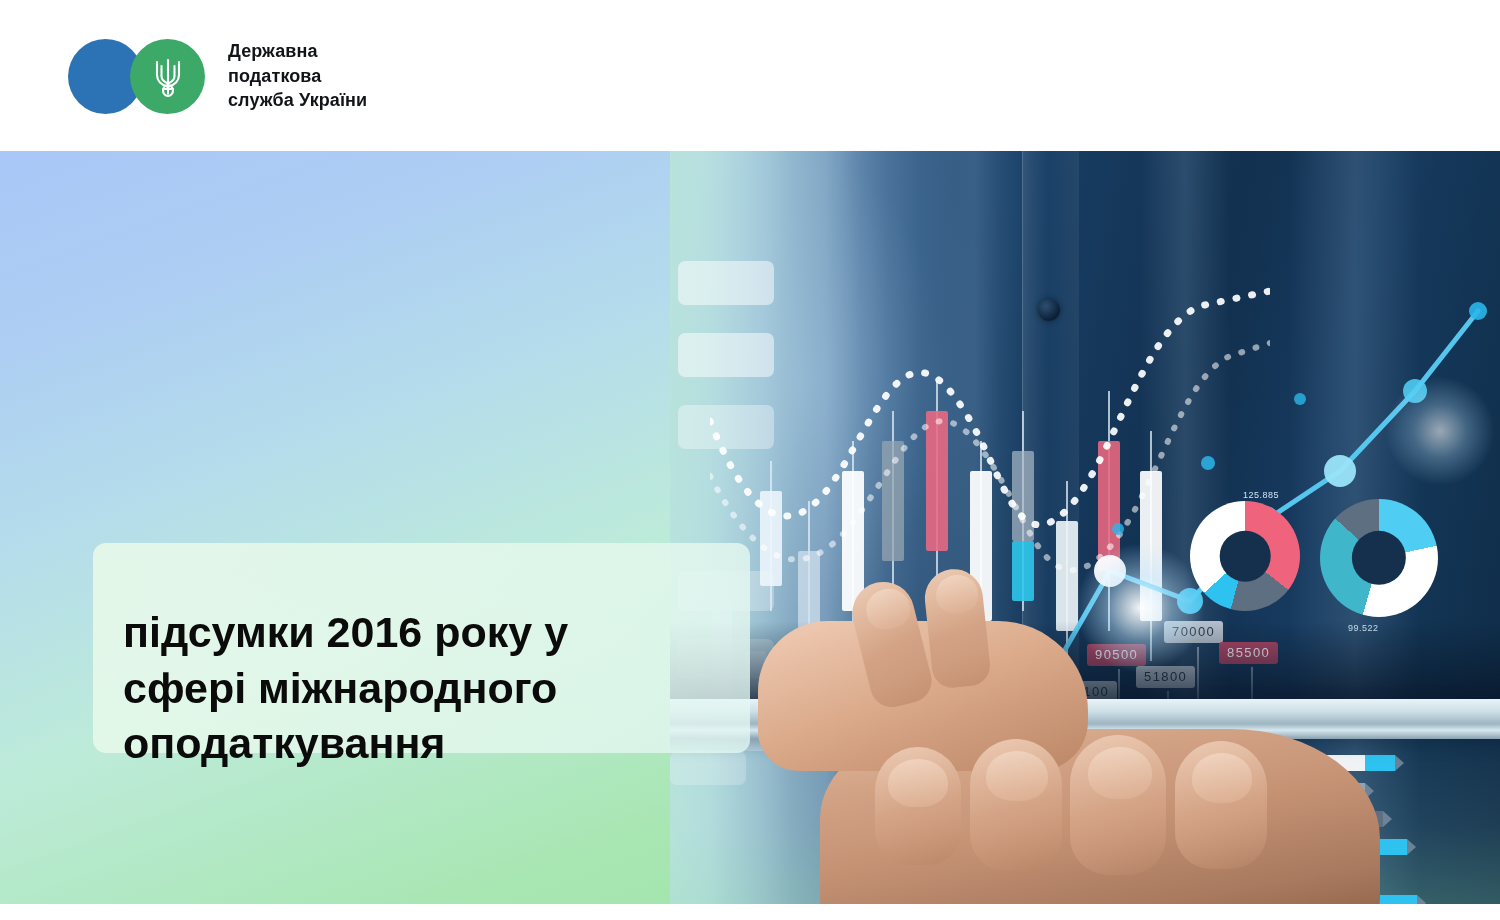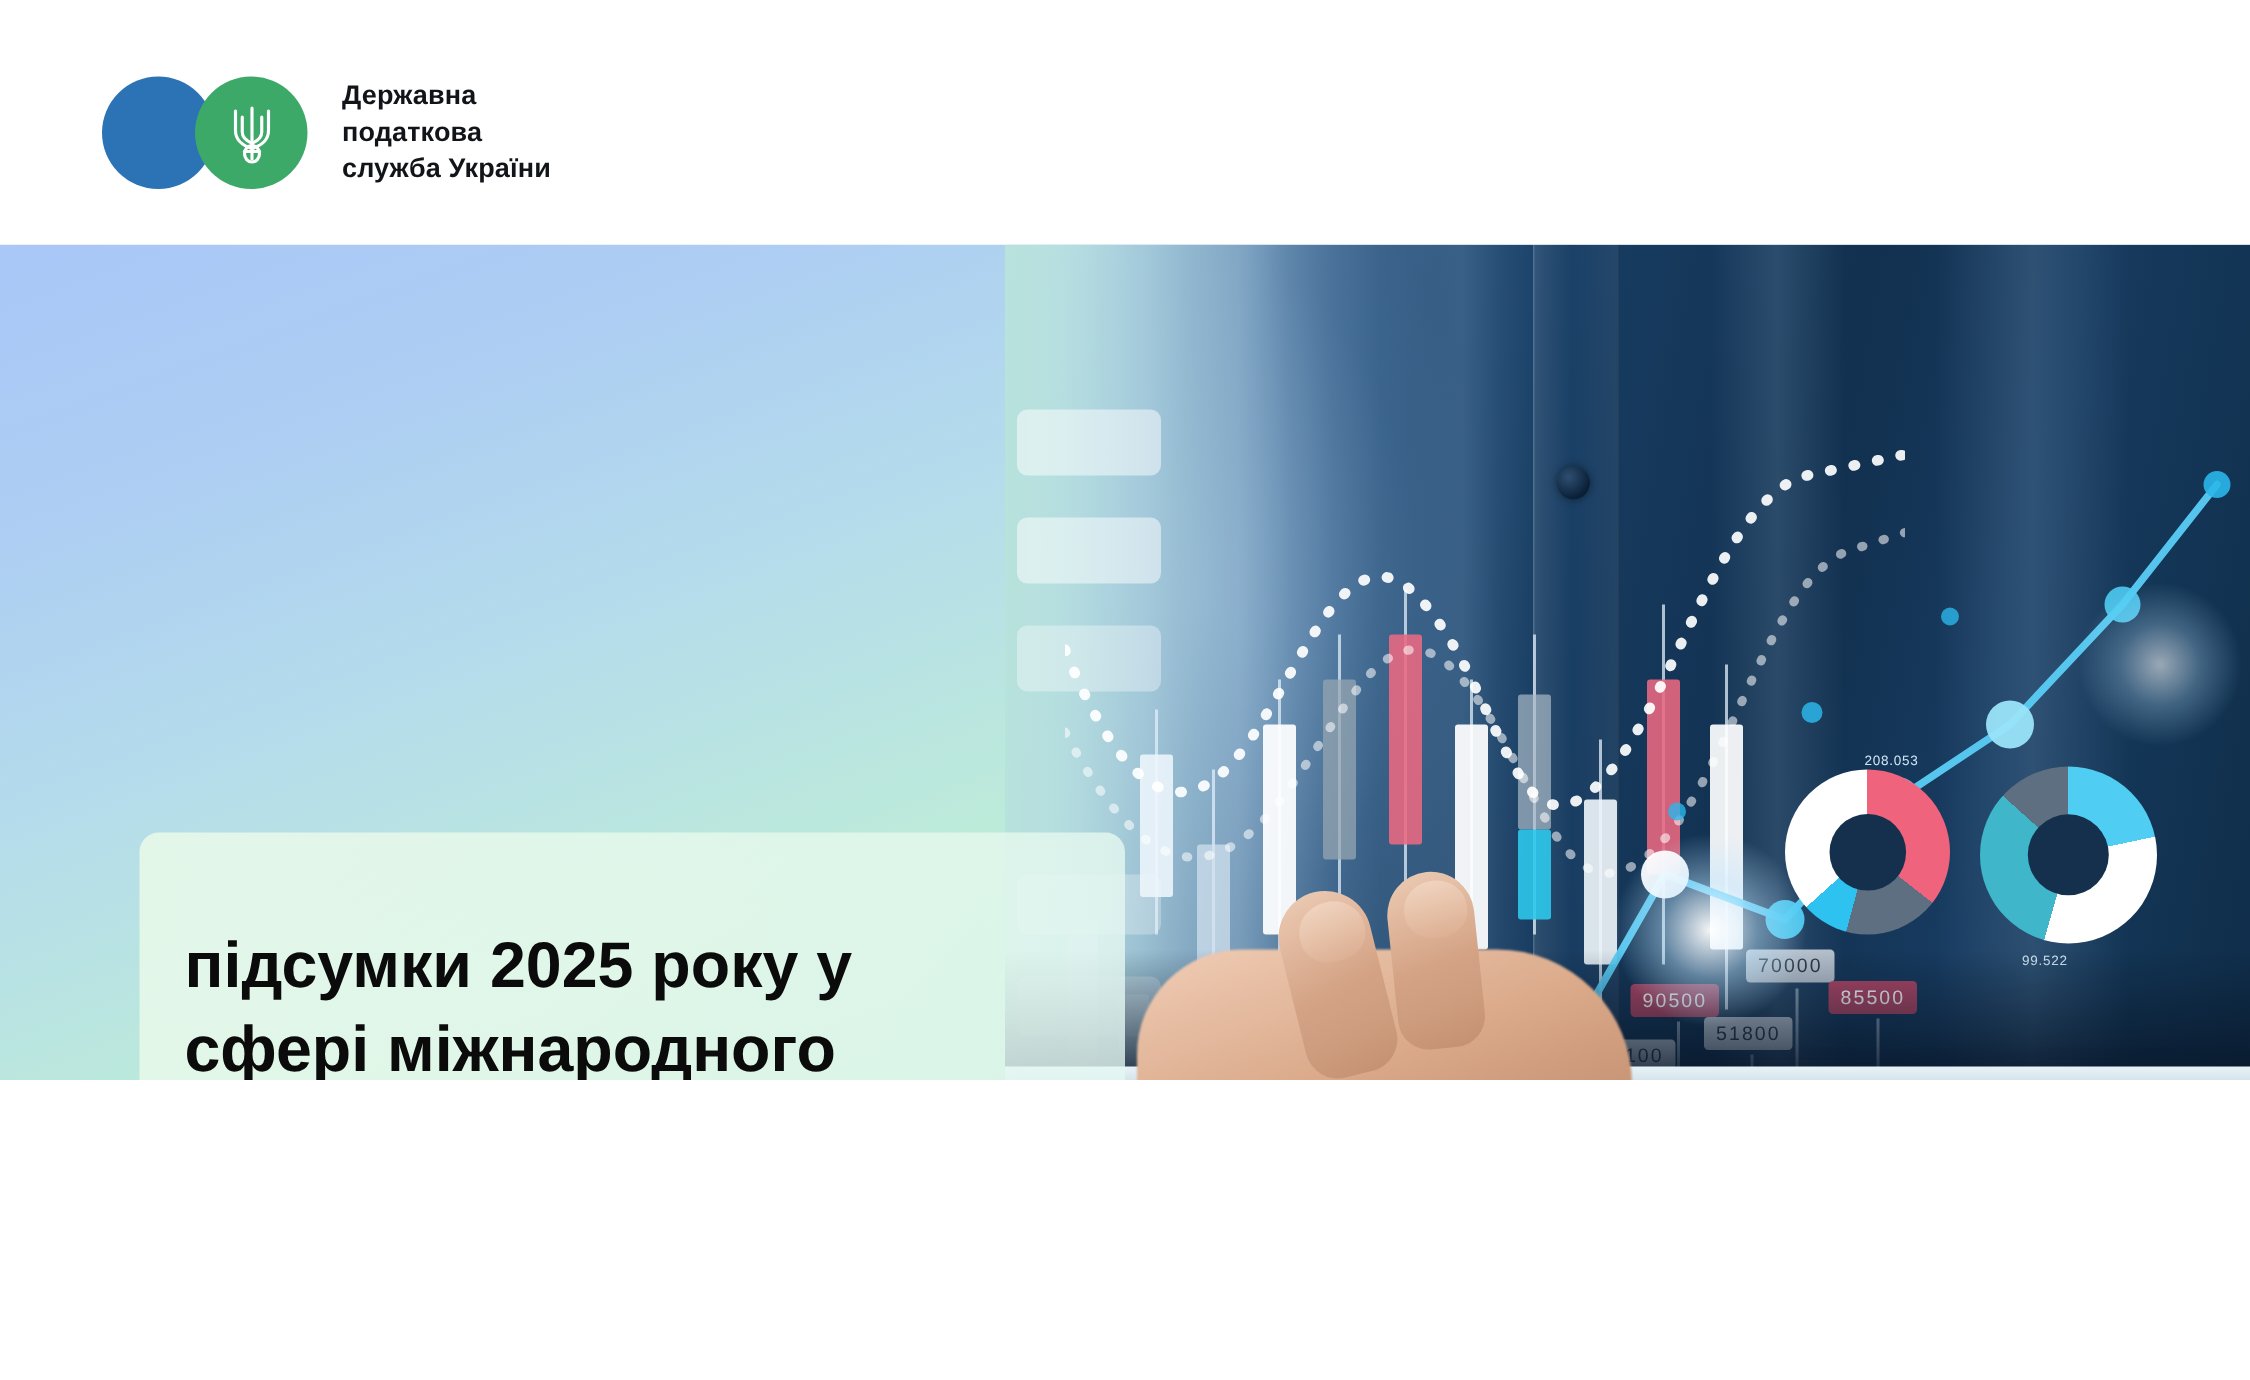--- a/index.html
+++ b/index.html
@@ -9,24 +9,23 @@
   }
   body {
     width: 1500px;
     height: 920px;
     font-family: "Liberation Sans", sans-serif;
     overflow: hidden;
   }
   .poster {
     position: relative;
     width: 1500px;
-    height: 708px;
+    height: 904px;
     overflow: hidden;
     background: #ffffff;
-    margin-top: 12px;
   }
 
   
   .header {
     position: absolute;
     left: 0; top: 0;
     width: 1500px;
     height: 151px;
     background: #ffffff;
     z-index: 40;
@@ -422,21 +421,21 @@
         <circle cx="208" cy="192" r="7" fill="#2bb6ea" opacity="0.85"></circle>
         <circle cx="300" cy="128" r="6" fill="#2bb6ea" opacity="0.8"></circle>
         <circle cx="118" cy="258" r="6" fill="#2bb6ea" opacity="0.8"></circle>
       </svg>
 
       <div class="glow" style="left:405px; top:392px; width:130px; height:130px;"></div>
       <div class="glow" style="left:715px; top:225px; width:110px; height:110px; opacity:.6;"></div>
 
       <div class="donut" style="left:520px; top:350px; width:110px; height:110px;
            background: conic-gradient(#f0637d 0deg 128deg, #5d6f80 128deg 195deg, #2ec2f0 195deg 228deg, #ffffff 228deg 360deg);"></div>
-      <div class="donut-label" style="left:573px; top:339px;">208.053</div>
+      <div class="donut-label" style="left:573px; top:339px;">125.885</div>
 
       <div class="donut" style="left:650px; top:348px; width:118px; height:118px;
            background: conic-gradient(#4fcdf2 0deg 78deg, #ffffff 78deg 196deg, #3fb6c9 196deg 312deg, #5d6f80 312deg 360deg);"></div>
       <div class="donut-label" style="left:678px; top:472px;">99.522</div>
 
       <div class="tag-stem" style="left:418px; top:556px; height:110px;"></div>
       <div class="tag tag-grey" style="left:388px; top:530px;">20100</div>
 
       <div class="tag-stem" style="left:448px; top:518px; height:148px;"></div>
       <div class="tag tag-pink" style="left:417px; top:493px;">90500</div>
@@ -537,18 +536,18 @@
       <div class="finger" style="left:400px; top:584px; width:96px; height:140px; border-radius:48px 48px 38px 38px;"></div>
       <div class="nail" style="left:418px; top:596px; width:64px; height:52px;"></div>
       <div class="finger" style="left:505px; top:590px; width:92px; height:128px; border-radius:46px 46px 36px 36px;"></div>
       <div class="nail" style="left:522px; top:602px; width:60px; height:50px;"></div>
 
       <div class="photo-fade"></div>
       <div class="photo-fade-bottom"></div>
     </div>
 
     <div class="subtitle-panel"></div>
-    <h2 class="subtitle">підсумки 2025 року у
+    <h2 class="subtitle">підсумки 2016 року у
 сфері міжнародного
 оподаткування</h2>
 
   </div>
 </div>
 
 </body></html>

